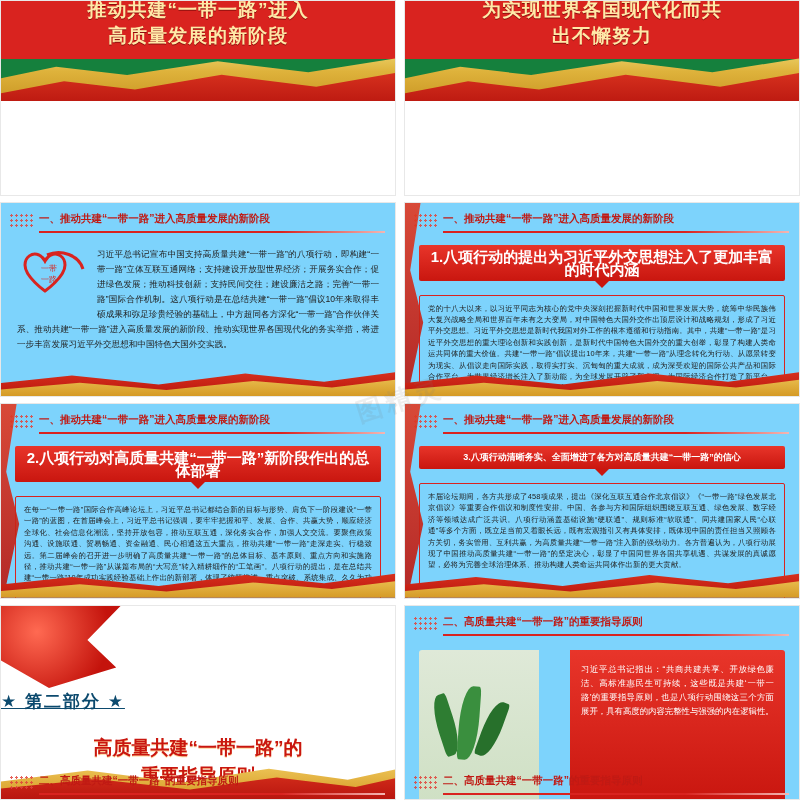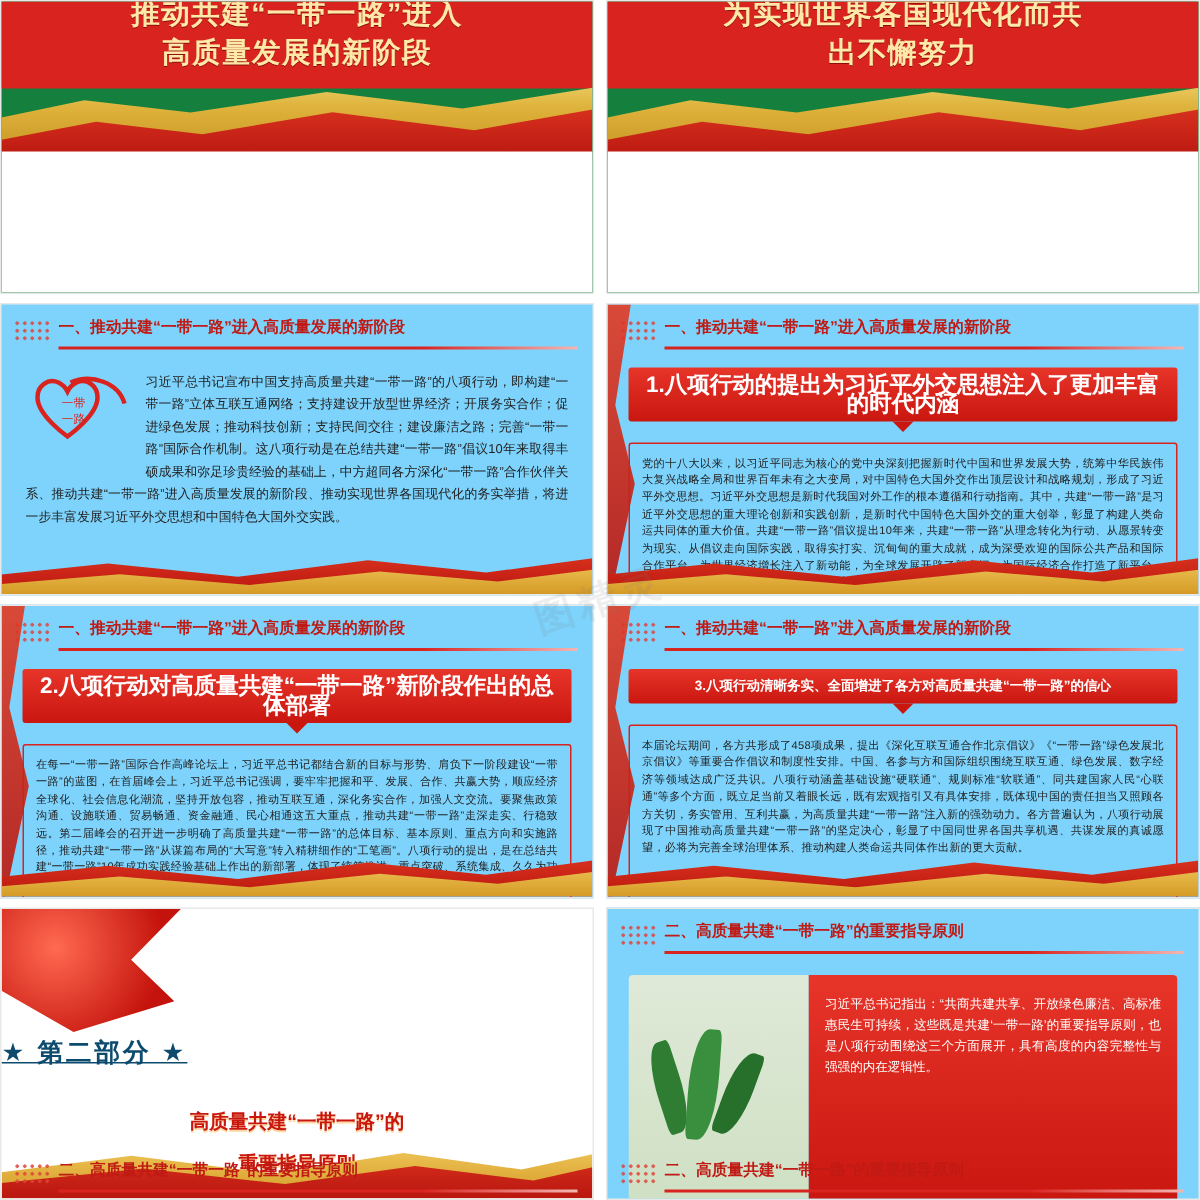--- a/index.html
+++ b/index.html
@@ -146,21 +146,21 @@
     position:absolute;left:0;top:0;width:120px;height:86px;
     background:radial-gradient(circle at 30% 30%,#ff6a52,#c4130c 70%);
     clip-path:polygon(0 0,100% 0,72% 40%,96% 72%,40% 96%,0 64%);
   }
   .part .pnum{
     position:absolute;left:0;right:0;top:84px;text-align:left;
     color:#0c4a6e;font-weight:bold;font-size:17px;letter-spacing:2px;text-decoration:underline;
   }
   .part .ptitle{
     position:absolute;left:0;right:0;top:128px;text-align:center;
-    color:#c9160f;font-weight:bold;font-size:13px;line-height:28px;
+    color:#c9160f;font-weight:bold;font-size:19px;line-height:28px;
     text-shadow:0 1px 0 #ffd9a0;
   }
   .part .goldbar{
     position:absolute;left:0;right:0;bottom:0;height:46px;
     background:linear-gradient(180deg,#f6d46a,#d59a25);
     clip-path:polygon(0 62%,22% 38%,46% 64%,68% 34%,88% 58%,100% 36%,100% 100%,0 100%);
   }
   .part .redbar{
     position:absolute;left:0;right:0;bottom:0;height:40px;
     background:linear-gradient(180deg,#e23a22,#b9160f);
@@ -180,20 +180,21 @@
     background:linear-gradient(180deg,#dfe9d8,#cfe0c4);
     position:relative;
   }
   .leaf{
     position:absolute;background:#2e7d32;border-radius:60% 10% 60% 10%;
   }
   .quotetext{
     flex:1;background:linear-gradient(180deg,#e8352a,#c9160f);
     color:#fff;font-size:8.4px;line-height:14px;padding:12px 11px;
     text-align:justify;
+    margin-left:31px;
   }
   .wm{
     position:absolute;left:50%;top:50%;transform:translate(-50%,-50%) rotate(-18deg);
     font-size:26px;color:rgba(120,120,120,.13);font-weight:bold;letter-spacing:4px;
     pointer-events:none;
   }
 </style>
 </head>
 <body>
 

